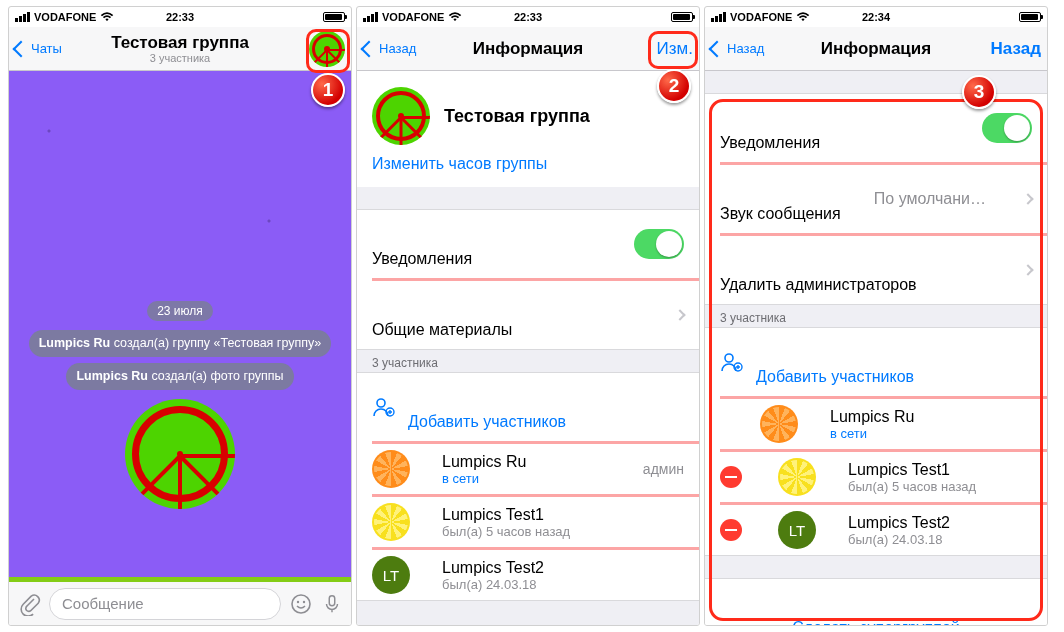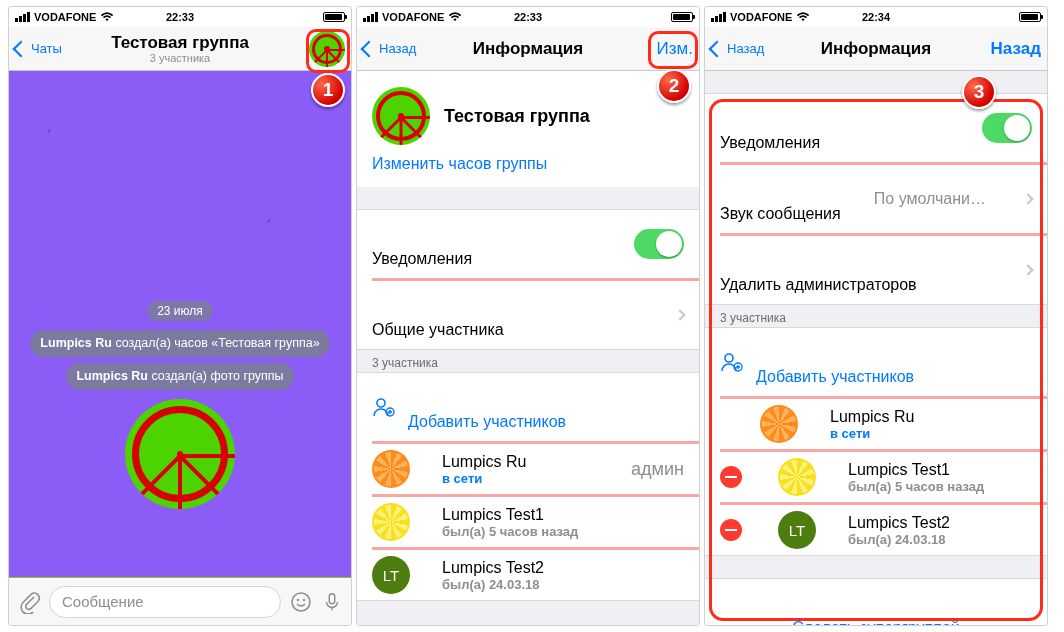--- a/index.html
+++ b/index.html
@@ -86,41 +86,41 @@
   .chat-pattern { position:absolute; inset:0; opacity:0.22;
     background-image:
       radial-gradient(circle at 40px 60px,#000 1px,transparent 2px),
       radial-gradient(circle at 180px 300px,#000 1px,transparent 2px),
       radial-gradient(circle at 260px 150px,#000 1px,transparent 2px);
   }
   .chat-messages { position:absolute; left:0; right:0; bottom:68px; padding:0 8px; text-align:center;}
   .date-pill { display:inline-block; background:rgba(120,130,140,0.75); color:#fff; font-size:12px; padding:3px 10px; border-radius:12px; margin:6px 0;}
   .sys-pill { display:inline-block; background:rgba(120,130,140,0.8); color:#fff; font-size:12.5px; padding:5px 10px; border-radius:14px; margin:3px 0; line-height:1.35;}
   .sys-pill b { font-weight:600; }
-  .chat-input-bar { height:48px; border-top:1px solid #84cc16; background:#f7f7f8; display:flex; align-items:center; padding:0 8px; gap:8px;}
+  .chat-input-bar { height:48px; border-top:5px solid #84cc16; background:#f7f7f8; display:flex; align-items:center; padding:0 8px; gap:8px;}
   .chat-input { flex:1; height:32px; border:1px solid #d4d4d8; border-radius:16px; background:#fff; padding:0 12px; font-size:15px; color:#8e8e93; display:flex; align-items:center;}
   .icon-grey { color:#8e8e93; }
 
   
   .content { flex:1; background:#efeff4; overflow:auto; }
   .section { background:#fff; border-top:1px solid #d9d9dc; border-bottom:1px solid #d9d9dc; margin-top:0;}
   .section + .section-label, .gap { height:22px; }
   .section-label { font-size:12px; color:#6d6d72; padding:6px 15px 4px; }
   .row { min-height:44px; padding:10px 15px; display:flex; align-items:center; gap:12px; position:relative;}
   .row + .row { border-top:3px solid #fca5a5; margin-left:15px; padding-left:0;gap:32px;}
   .row .label { font-size:16px; color:#000; flex:1;margin-top:30px;}
   .row .value { font-size:16px; color:#8e8e93; }
   .row .chev { width:8px; height:8px; border-right:2px solid #c7c7cc; border-top:2px solid #c7c7cc; transform:rotate(45deg); margin-left:6px;}
   .row.link .label { color:#007aff; }
   .row.danger .label { color:#ff3b30; text-align:center; }
-  .row .role { font-size:18px; color:#8e8e93; }
+  .row .role { font-size:14px; color:#8e8e93; }
   .member-row { padding:6px 15px; }
   .member-row .texts { display:flex; flex-direction:column; }
   .member-row .name { font-size:16px; color:#000; }
-  .member-row .status { font-size:13px; color:#8e8e93;font-weight:bold; }
+  .member-row .status { font-size:13px; color:#8e8e93; }
   .member-row .status.online { color:#007aff; }
 
   .toggle { width:50px; height:30px; border-radius:15px; background:#4cd964; position:relative;}
   .toggle::after { content:""; position:absolute; right:2px; top:2px; width:26px; height:26px; background:#fff; border-radius:50%; box-shadow:0 1px 2px rgba(0,0,0,0.3);}
 
   .group-header { display:flex; align-items:center; gap:14px; padding:16px 15px 10px; background:#fff;}
   .group-header .gname { font-size:18px; font-weight:600; }
   .change-photo { color:#007aff; font-size:16px; padding:0 15px 14px; background:#fff;}
 
   .add-icon { width:24px; height:24px; color:#007aff; flex:0 0 auto;}
@@ -177,21 +177,21 @@
           <div class="slice" style="transform:rotate(45deg)"></div>
         <div class="slice" style="transform:rotate(90deg)"></div>
           <div class="slice" style="transform:rotate(135deg)"></div>
       </div>
     </div>
 
     <div class="chat-bg">
       <div class="chat-pattern"></div>
       <div class="chat-messages">
         <div><span class="date-pill">23 июля</span></div>
-        <div><span class="sys-pill"><b>Lumpics Ru</b><span> создал(а) часов «Тестовая группа»</span></span></div>
+        <div><span class="sys-pill"><b>Lumpics Ru</b><span> создал(а) группу «Тестовая группу»</span></span></div>
         <div><span class="sys-pill"><b>Lumpics Ru</b><span> создал(а) фото группы</span></span></div>
         <div style="margin-top:6px;">
           <div class="group-avatar chatimg" style="margin:0 auto;">
             <div class="slice" style="transform:rotate(0deg);height:4px"></div>
               <div class="slice" style="transform:rotate(45deg);height:4px"></div>
             <div class="slice" style="transform:rotate(90deg);height:4px"></div>
               <div class="slice" style="transform:rotate(135deg);height:4px"></div>
           </div>
         </div>
       </div>
@@ -265,21 +265,21 @@
       </div>
       <div class="change-photo">Изменить часов группы</div>
 
       <div class="gap"></div>
       <div class="section">
         <div class="row">
           <span class="label">Уведомления</span>
           <span class="toggle"></span>
         </div>
         <div class="row">
-          <span class="label">Общие участника</span>
+          <span class="label">Общие материалы</span>
           <span class="chev"></span>
         </div>
       </div>
 
       <div class="section-label">3 участника</div>
       <div class="section">
         <div class="row link">
           <svg class="add-icon" viewBox="0 0 24 24">
               <circle cx="9" cy="8" r="4" fill="none" stroke="#007aff" stroke-width="1.6"></circle>
               <path d="M2 21c0-4 3-7 7-7s7 3 7 7" fill="none" stroke="#007aff" stroke-width="1.6"></path>

